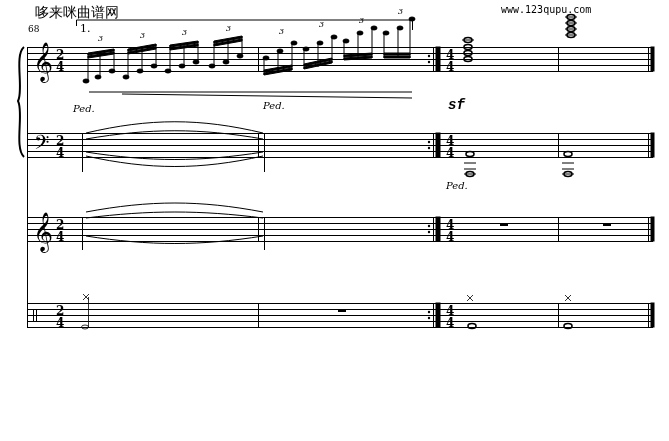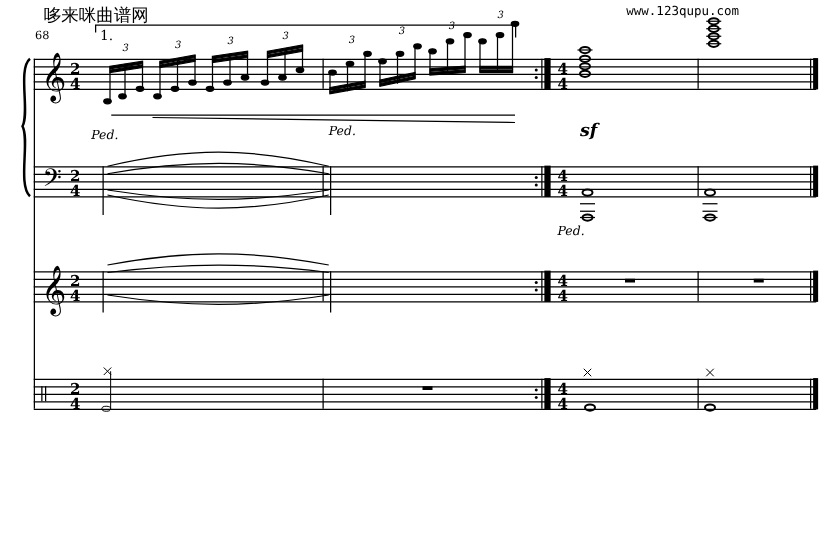--- a/index.html
+++ b/index.html
@@ -267,13 +267,13 @@
 <div class="lbl" style="left:140px;top:31px;font-size:8px;font-style:italic;">3</div>
 <div class="lbl" style="left:182px;top:28px;font-size:8px;font-style:italic;">3</div>
 <div class="lbl" style="left:226px;top:24px;font-size:8px;font-style:italic;">3</div>
 <div class="lbl" style="left:279px;top:27px;font-size:8px;font-style:italic;">3</div>
 <div class="lbl" style="left:319px;top:20px;font-size:8px;font-style:italic;">3</div>
 <div class="lbl" style="left:359px;top:16px;font-size:8px;font-style:italic;">3</div>
 <div class="lbl" style="left:398px;top:7px;font-size:8px;font-style:italic;">3</div>
 <div class="lbl" style="left:73px;top:103px;font-size:10px;font-style:italic;">Ped.</div>
 <div class="lbl" style="left:263px;top:100px;font-size:10px;font-style:italic;">Ped.</div>
 <div class="lbl" style="left:446px;top:180px;font-size:10px;font-style:italic;">Ped.</div>
-<div class="lbl" style="left:464px;top:97px;font-size:14px;font-weight:bold;font-style:italic;">sf</div>
+<div class="lbl" style="left:448px;top:97px;font-size:14px;font-weight:bold;font-style:italic;font-family:Liberation Mono, monospace;">sf</div>
 
 </body></html>

